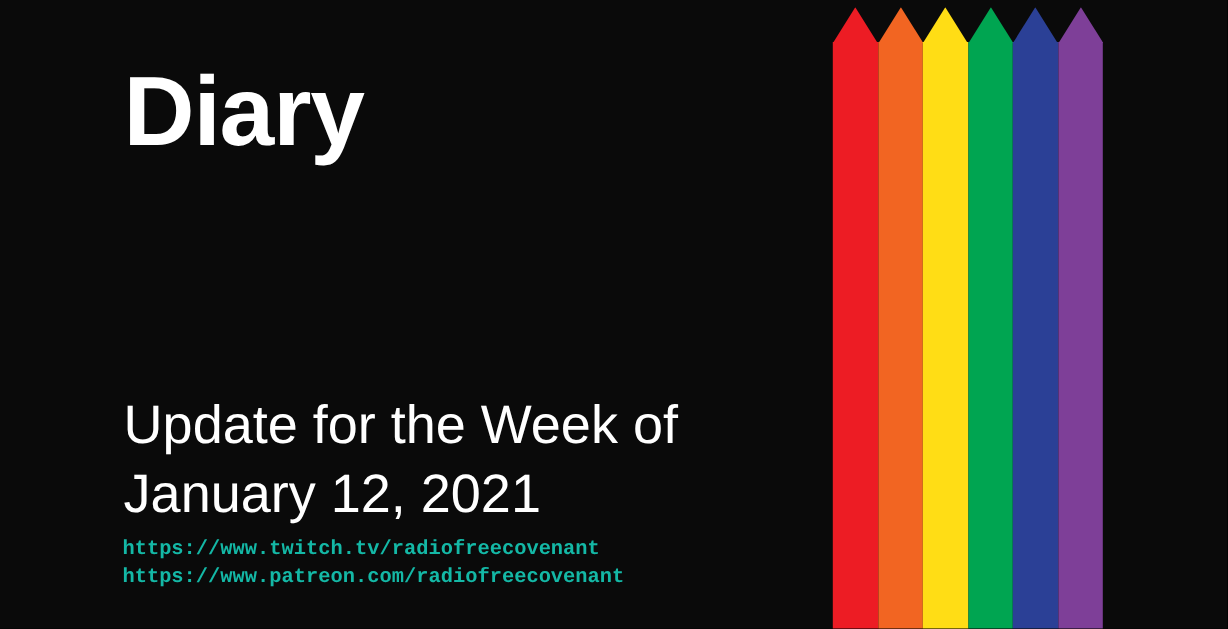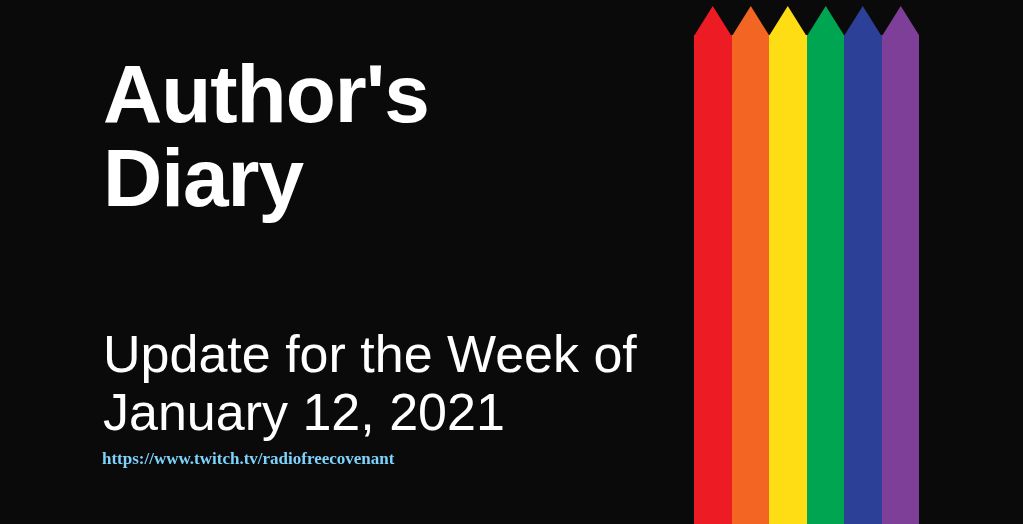--- a/index.html
+++ b/index.html
@@ -36,34 +36,34 @@
   .subtitle-block {
     position: absolute;
     left: 103px;
     top: 325px;
     width: 600px;
   }
   .subtitle-line {
     color: #FFFFFF;
     font-family: "Liberation Sans", sans-serif;
     font-weight: normal;
-    font-size: 52px;
+    font-size: 45px;
     line-height: 58px;
     white-space: nowrap;
   }
 
   .links-block {
     position: absolute;
     left: 102px;
     top: 447px;
     width: 600px;
   }
   .link-line {
-    color: #7dd3fc;
-    font-family: Liberation Serif, serif;
+    color: #14b8a6;
+    font-family: Liberation Mono, monospace;
     font-weight: bold;
     font-size: 17px;
     line-height: 23px;
     white-space: nowrap;
   }
 
   
   #pencils {
     position: absolute;
     left: 694px;
@@ -97,31 +97,31 @@
     width: 100%;
     bottom: 0;
   }
 </style>
 </head>
 <body>
 
 <div id="slide">
 
   <div class="title-block">
-    <div class="title-line">Author's</div>
     <div class="title-line">Diary</div>
   </div>
 
   <div class="subtitle-block">
     <div class="subtitle-line">Update for the Week of</div>
     <div class="subtitle-line">January 12, 2021</div>
   </div>
 
   <div class="links-block">
     <div class="link-line">https://www.twitch.tv/radiofreecovenant</div>
+    <div class="link-line">https://www.patreon.com/radiofreecovenant</div>
   </div>
 
   <div id="pencils">
     <div class="pencil">
       <span class="tip">
         <svg viewBox="0 0 40 30" preserveAspectRatio="none">
             <polygon points="20,0 40,30 0,30" fill="#ED1C24"></polygon>
           </svg>
       </span>
       <span class="body" style="background:#ED1C24"></span>

